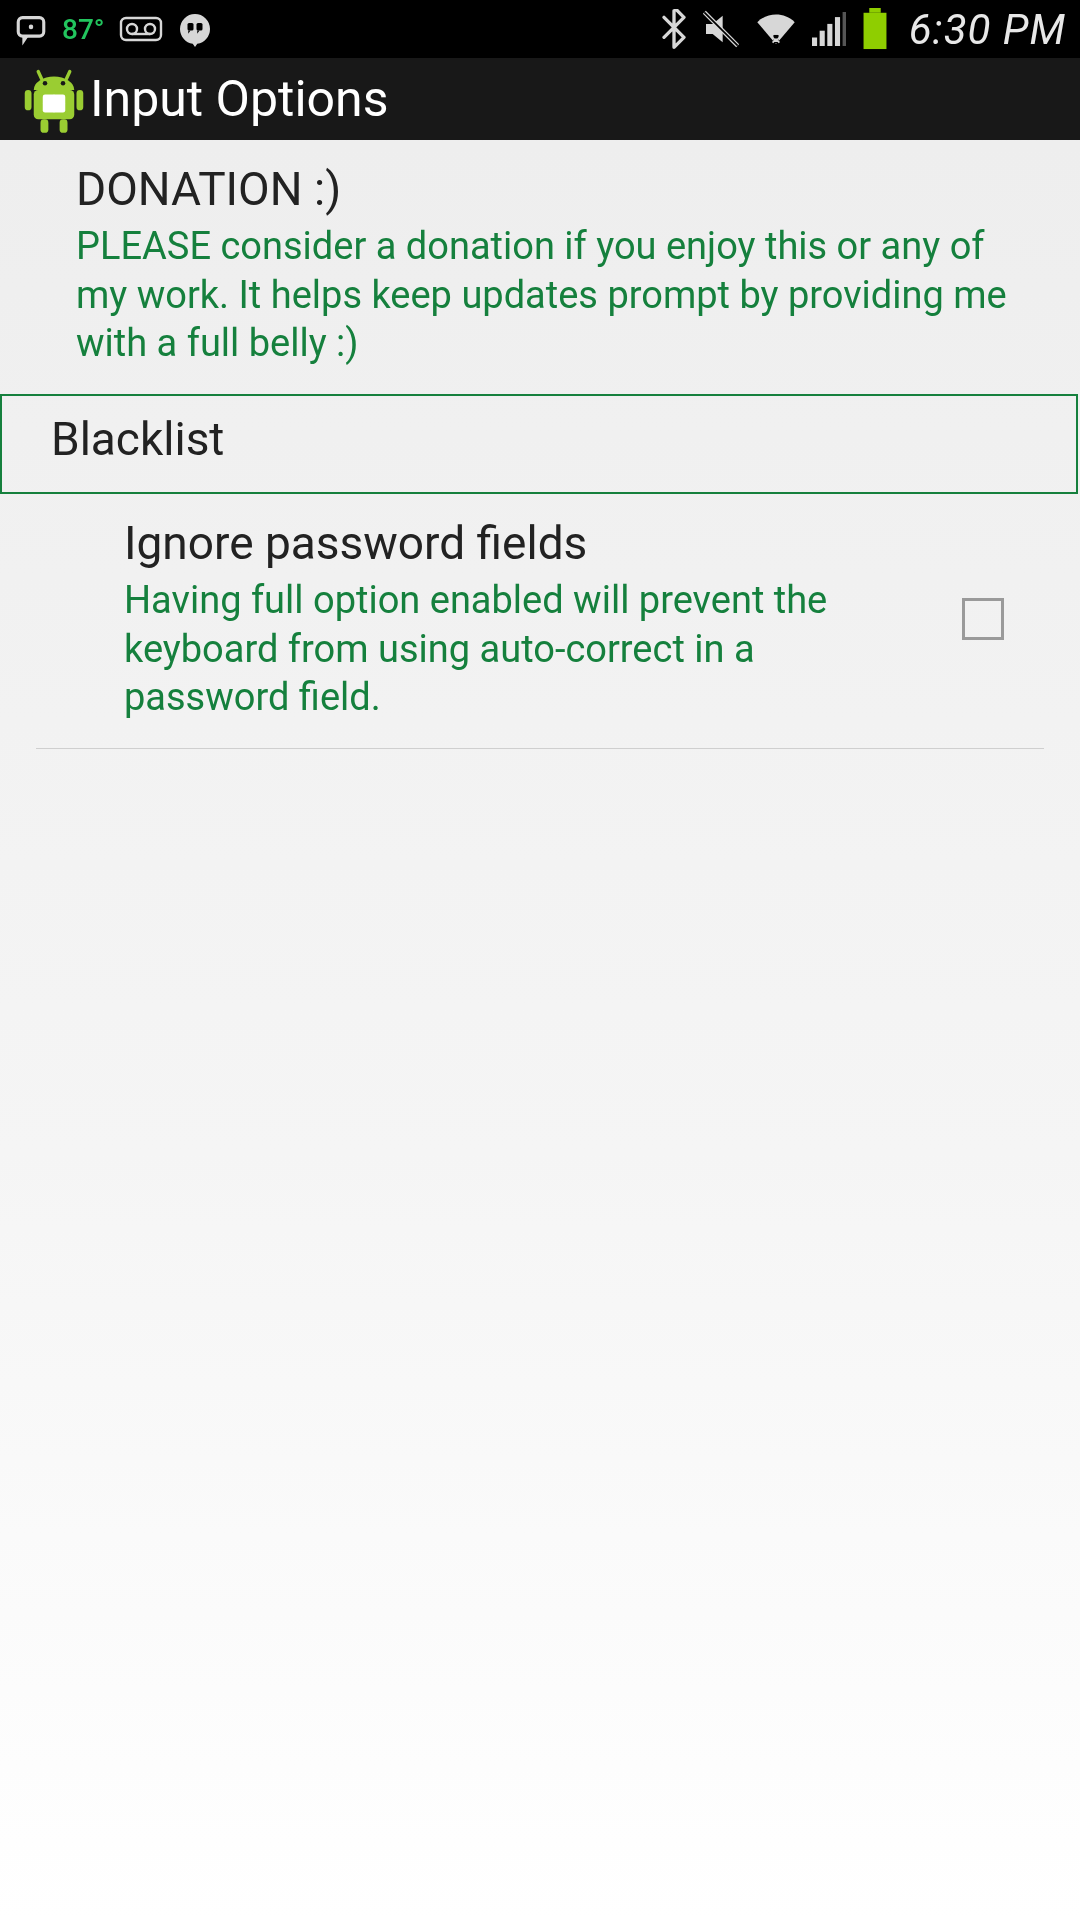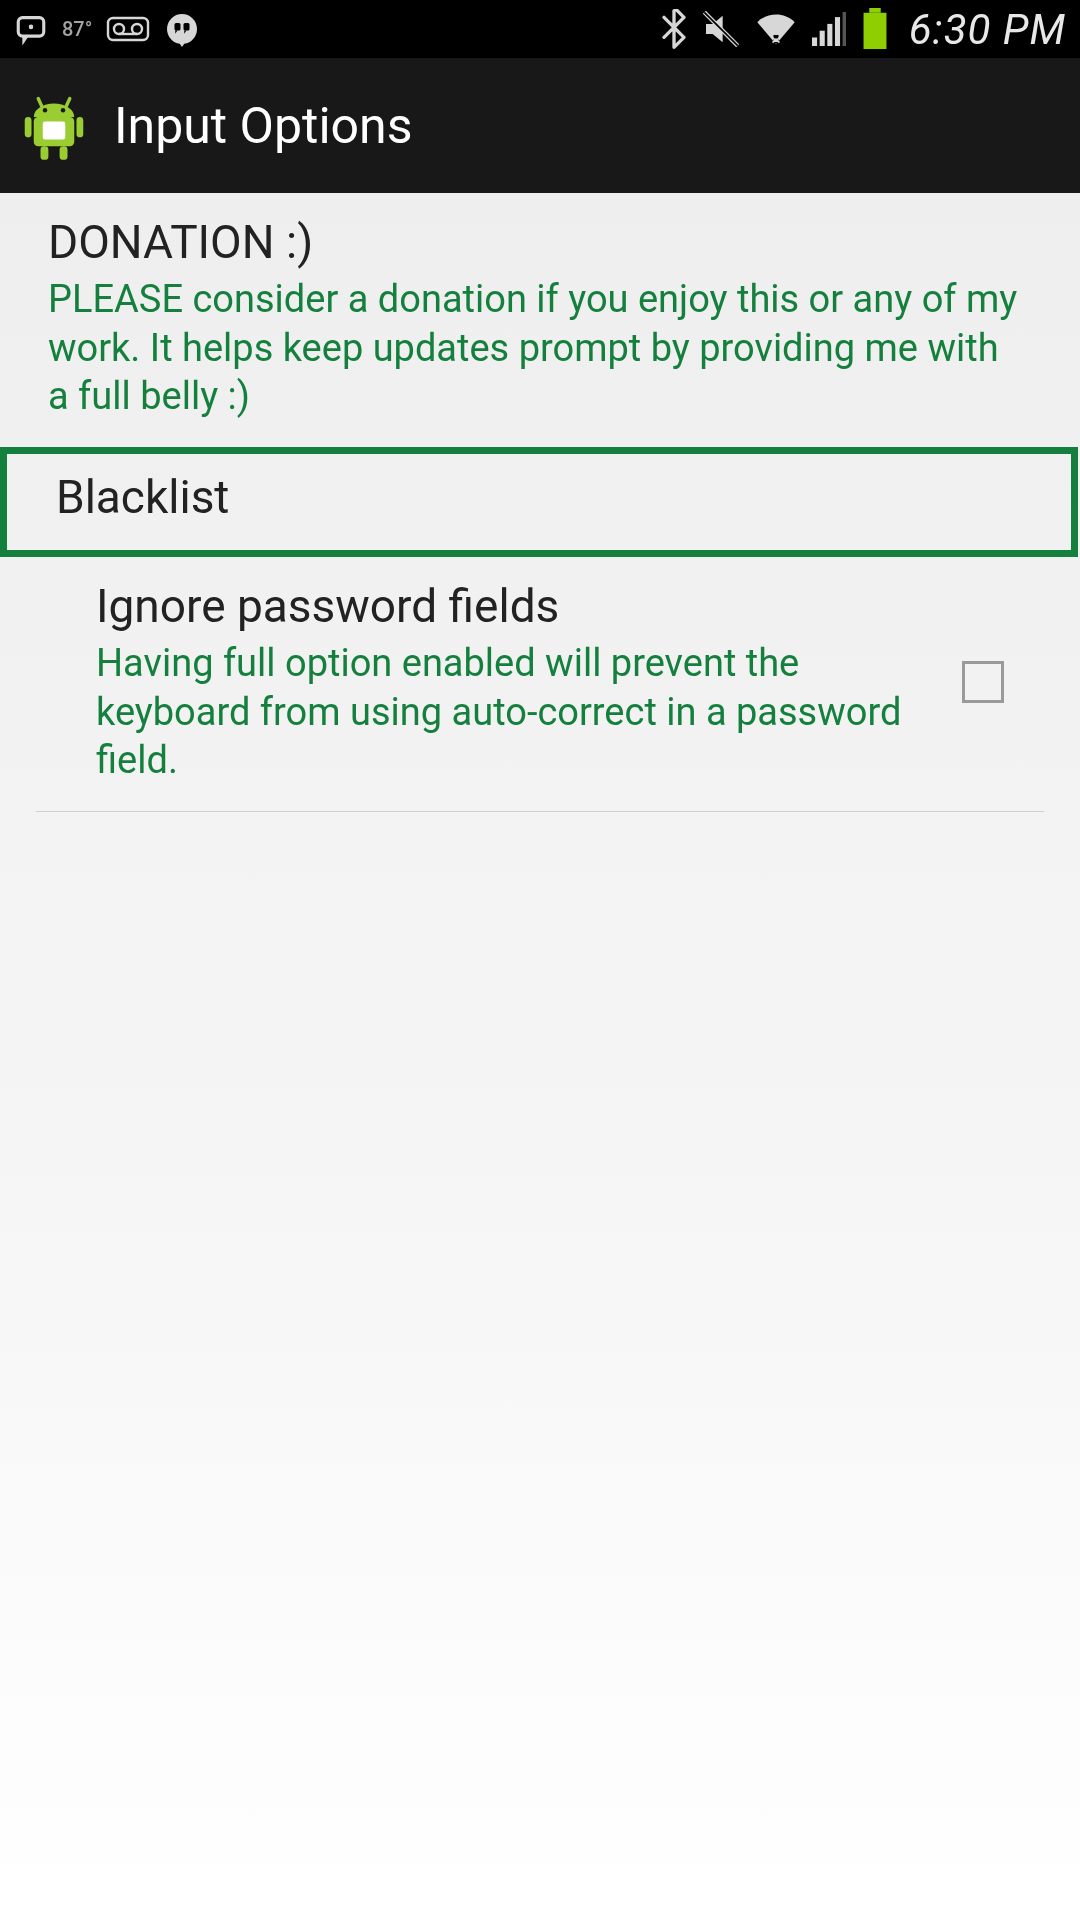--- a/index.html
+++ b/index.html
@@ -3,37 +3,37 @@
 <meta charset="utf-8">
 <style>
 * { margin: 0; padding: 0; box-sizing: border-box; }
 html, body { width: 1080px; height: 1920px; font-family: Roboto, "Helvetica Neue", Arial, sans-serif; background: linear-gradient(to bottom, #ededed 0%, #f5f5f5 60%, #ffffff 100%); overflow: hidden; }
 
 
 .status-bar { height: 58px; background: #000; color: #d7d7d7; display: flex; align-items: center; padding: 0 14px; font-size: 34px; }
 .status-left { display: flex; align-items: center; gap: 14px; }
 .status-right { margin-left: auto; display: flex; align-items: center; gap: 14px; }
 .status-bar .clock { font-size: 42px; color: #e8e8e8; letter-spacing: 1px; margin-left: 6px; font-style: italic; }
-.temp { font-size: 20px; font-weight: 500; color: #a3a3a3; }
+.temp { font-size: 28px; font-weight: 500; color: #22c55e; }
 .ico-svg { display: block; }
 
 
-.title-bar { height: 135px; background: #181818; display: flex; align-items: center; padding: 0 18px; gap: 24px; }
+.title-bar { height: 82px; background: #181818; display: flex; align-items: center; padding: 0 18px; }
 .title-bar .title-text { color: #fff; font-size: 50px; font-weight: 400; }
 .app-icon { width: 72px; height: 72px; position: relative; }
 
 
 .content { padding: 0; }
-.pref { padding: 22px 52px 26px 48px; }
+.pref { padding: 22px 52px 26px 76px; }
 .pref-title { font-size: 46px; color: #222; font-weight: 400; margin-bottom: 6px; }
 .pref-summary { font-size: 38px; color: #15803d; line-height: 1.28; }
 .pref-row { display: flex; align-items: center; margin-left: 48px; }
 .pref-row .pref-texts { flex: 1; padding-right: 40px; }
 
-.highlight { border: 7px solid #15803d; margin: 0 2px 0 0; }
+.highlight { border: 2px solid #15803d; margin: 0 2px 0 0; }
 .highlight .pref { padding: 16px 46px 20px 49px; }
 
 .checkbox { width: 42px; height: 42px; border: 3px solid #9a9a9a; margin-right: 24px; }
 
 .divider { height: 1px; background: #cfcfcf; margin: 0 36px; }
 
 
 .android-robot { position: absolute; inset: 0; }
 </style>
 </head>

